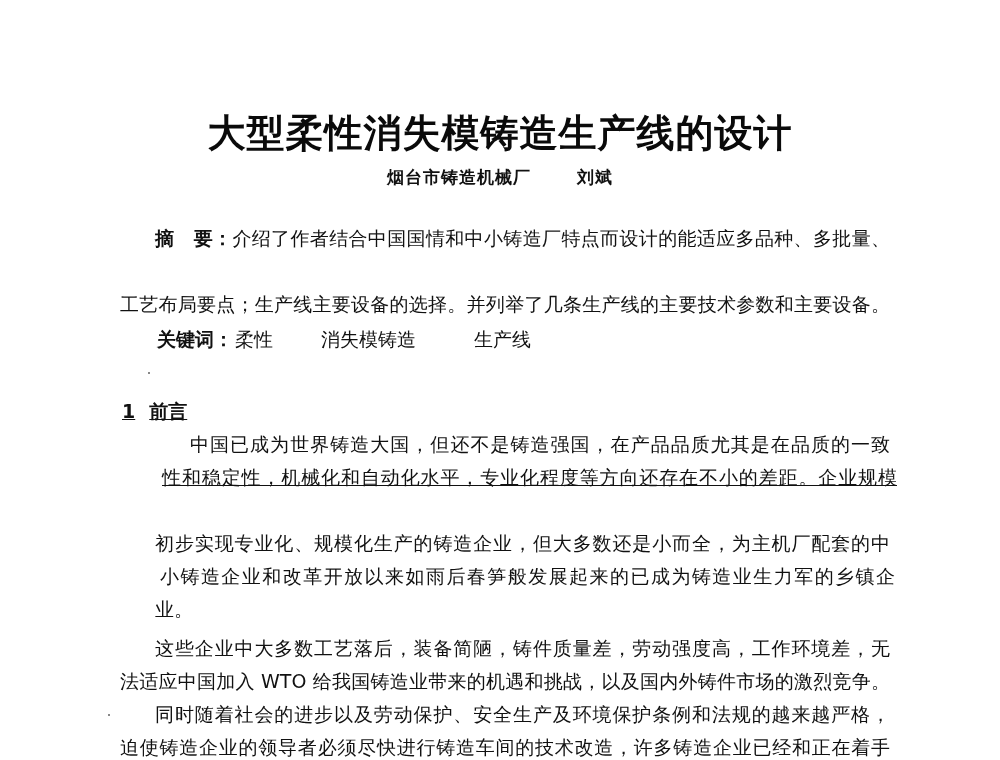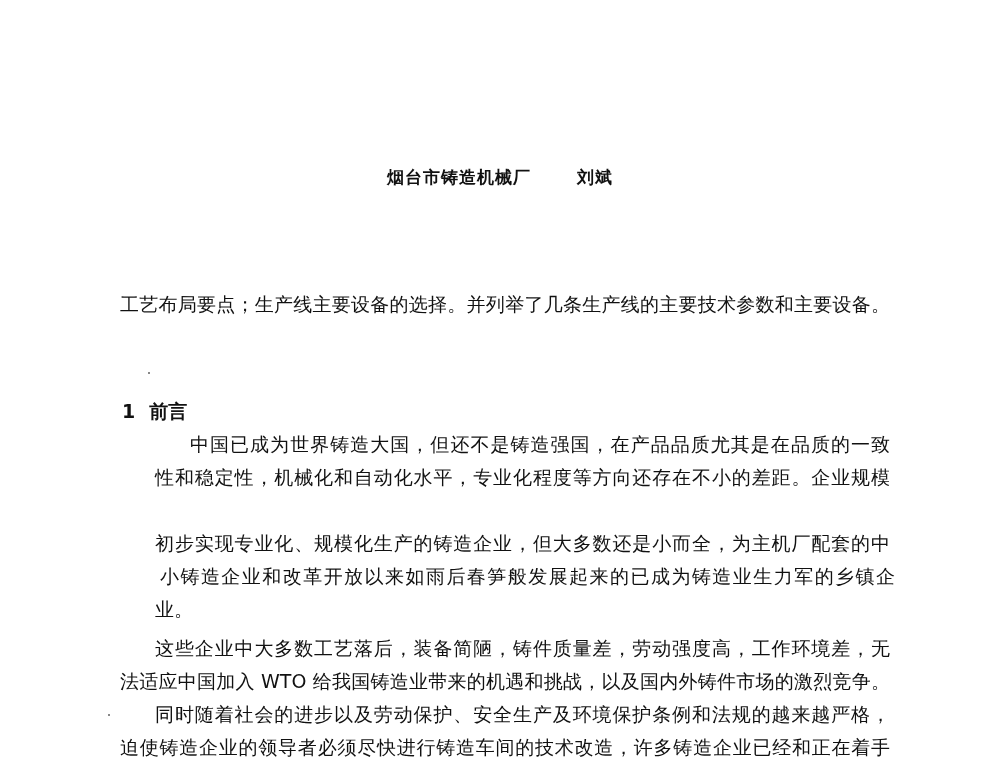--- a/index.html
+++ b/index.html
@@ -32,43 +32,51 @@
   .lbl { font-weight: bold; }
   .kw-row { position: absolute; left: 157px; top: 327px; font-size: 19px;
     font-family: "DejaVu Sans", "Liberation Sans", sans-serif; white-space: nowrap; }
   .kw-row span { display: inline-block; }
   .kw1 { margin-left: 2px; }
   .kw2 { margin-left: 48px; }
   .kw3 { margin-left: 58px; }
   .sec {
     position: absolute; left: 122px; top: 399px; font-size: 19px; font-weight: bold;
     font-family: "DejaVu Sans", "Liberation Sans", sans-serif;
+    text-decoration: underline;
   }
   .sec .num { margin-right: 14px; }
   .dot { position: absolute; width: 2px; height: 2px; background: #888; }
 </style>
 </head>
 <body>
 
 <div class="page">
+  <div class="title">大型柔性消失模铸造生产线的设计</div>
   <div class="byline">
     <span>烟台市铸造机械厂</span><span class="author">刘斌</span>
   </div>
 
+  <div class="line indent" style="top:226px;">
+    <span class="lbl">摘　要：</span><span>介绍了作者结合中国国情和中小铸造厂特点而设计的能适应多品种、多批量、</span>
+  </div>
   <div class="line" style="top:292px;">工艺布局要点；生产线主要设备的选择。并列举了几条生产线的主要技术参数和主要设备。</div>
 
+  <div class="kw-row">
+    <span class="lbl">关键词：</span><span class="kw1">柔性</span><span class="kw2">消失模铸造</span><span class="kw3">生产线</span>
+  </div>
 
   <div class="dot" style="left:148px; top:372px;"></div>
 
   <div class="sec">
     <span class="num">1</span><span>前言</span>
   </div>
 
   <div class="line indent" style="top:432px; left:190px; width:700px;">中国已成为世界铸造大国，但还不是铸造强国，在产品品质尤其是在品质的一致</div>
-  <div class="line" style="top:465px; left:155px; width:735px;">性和稳定性，机械化和自动化水平，专业化程度等方向还存在不小的差距。企业规模</div>
+  <div class="line" style="top:465px; left:162px; width:735px;text-decoration:underline;">性和稳定性，机械化和自动化水平，专业化程度等方向还存在不小的差距。企业规模</div>
   <div class="line" style="top:531px; left:155px; width:735px;">初步实现专业化、规模化生产的铸造企业，但大多数还是小而全，为主机厂配套的中</div>
   <div class="line" style="top:564px; left:160px; width:735px;">小铸造企业和改革开放以来如雨后春笋般发展起来的已成为铸造业生力军的乡镇企</div>
   <div class="line noj" style="top:597px; left:155px; width:735px;">业。</div>
 
   <div class="line indent" style="top:636px;">这些企业中大多数工艺落后，装备简陋，铸件质量差，劳动强度高，工作环境差，无</div>
   <div class="line" style="top:669px;">法适应中国加入 WTO 给我国铸造业带来的机遇和挑战，以及国内外铸件市场的激烈竞争。</div>
   <div class="line indent" style="top:702px;">同时随着社会的进步以及劳动保护、安全生产及环境保护条例和法规的越来越严格，</div>
   <div class="line" style="top:735px;">迫使铸造企业的领导者必须尽快进行铸造车间的技术改造，许多铸造企业已经和正在着手</div>
 
   <div class="dot" style="left:108px; top:714px;"></div>

